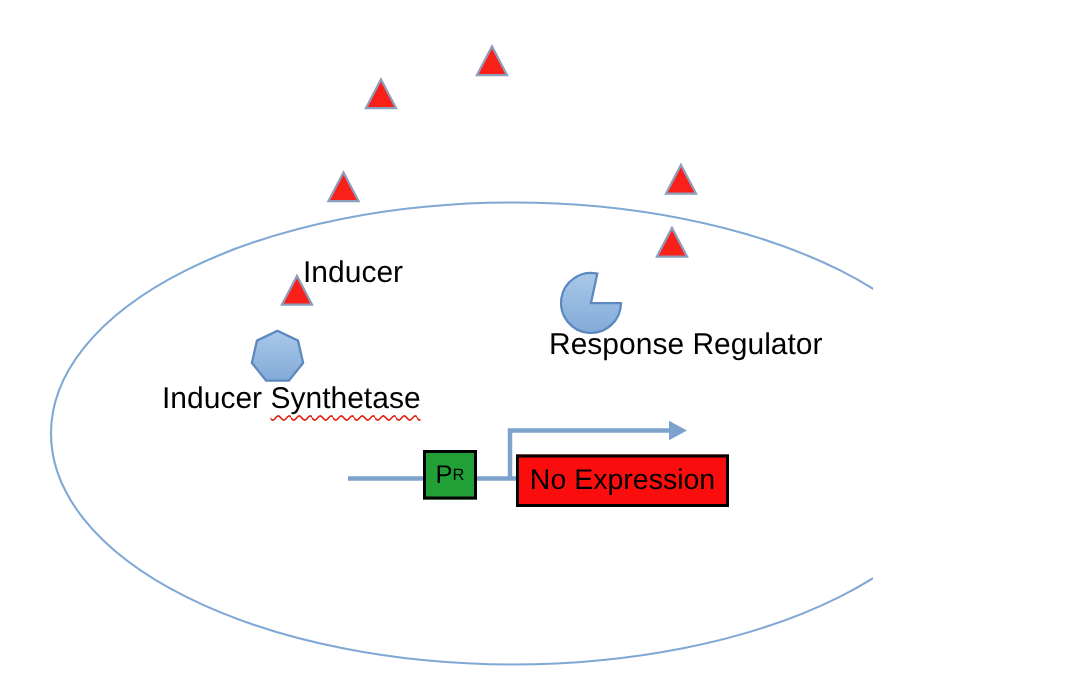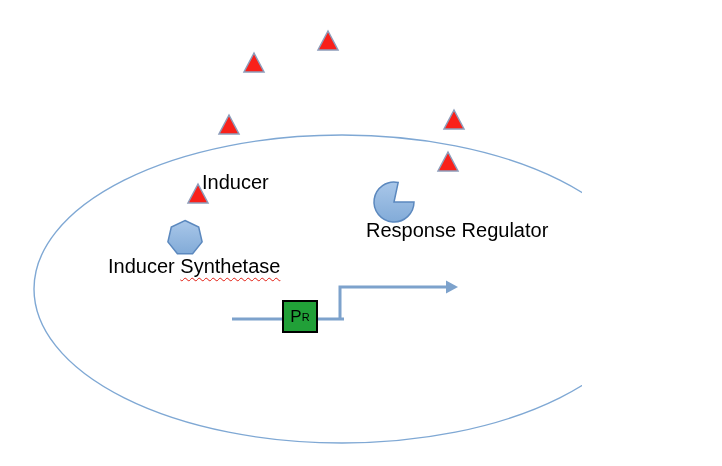--- a/index.html
+++ b/index.html
@@ -94,14 +94,15 @@
 
   <div class="label" id="inducer-synthetase-label">
     <span>Inducer</span><span class="squiggle">Synthetase</span>
   </div>
 
   <div class="gene-box" id="promoter-box">
     <span>P</span>
       <sub>R</sub>
   </div>
 
+  <div class="gene-box" id="expression-box">No Expression</div>
 
 </div>
 
 </body></html>

